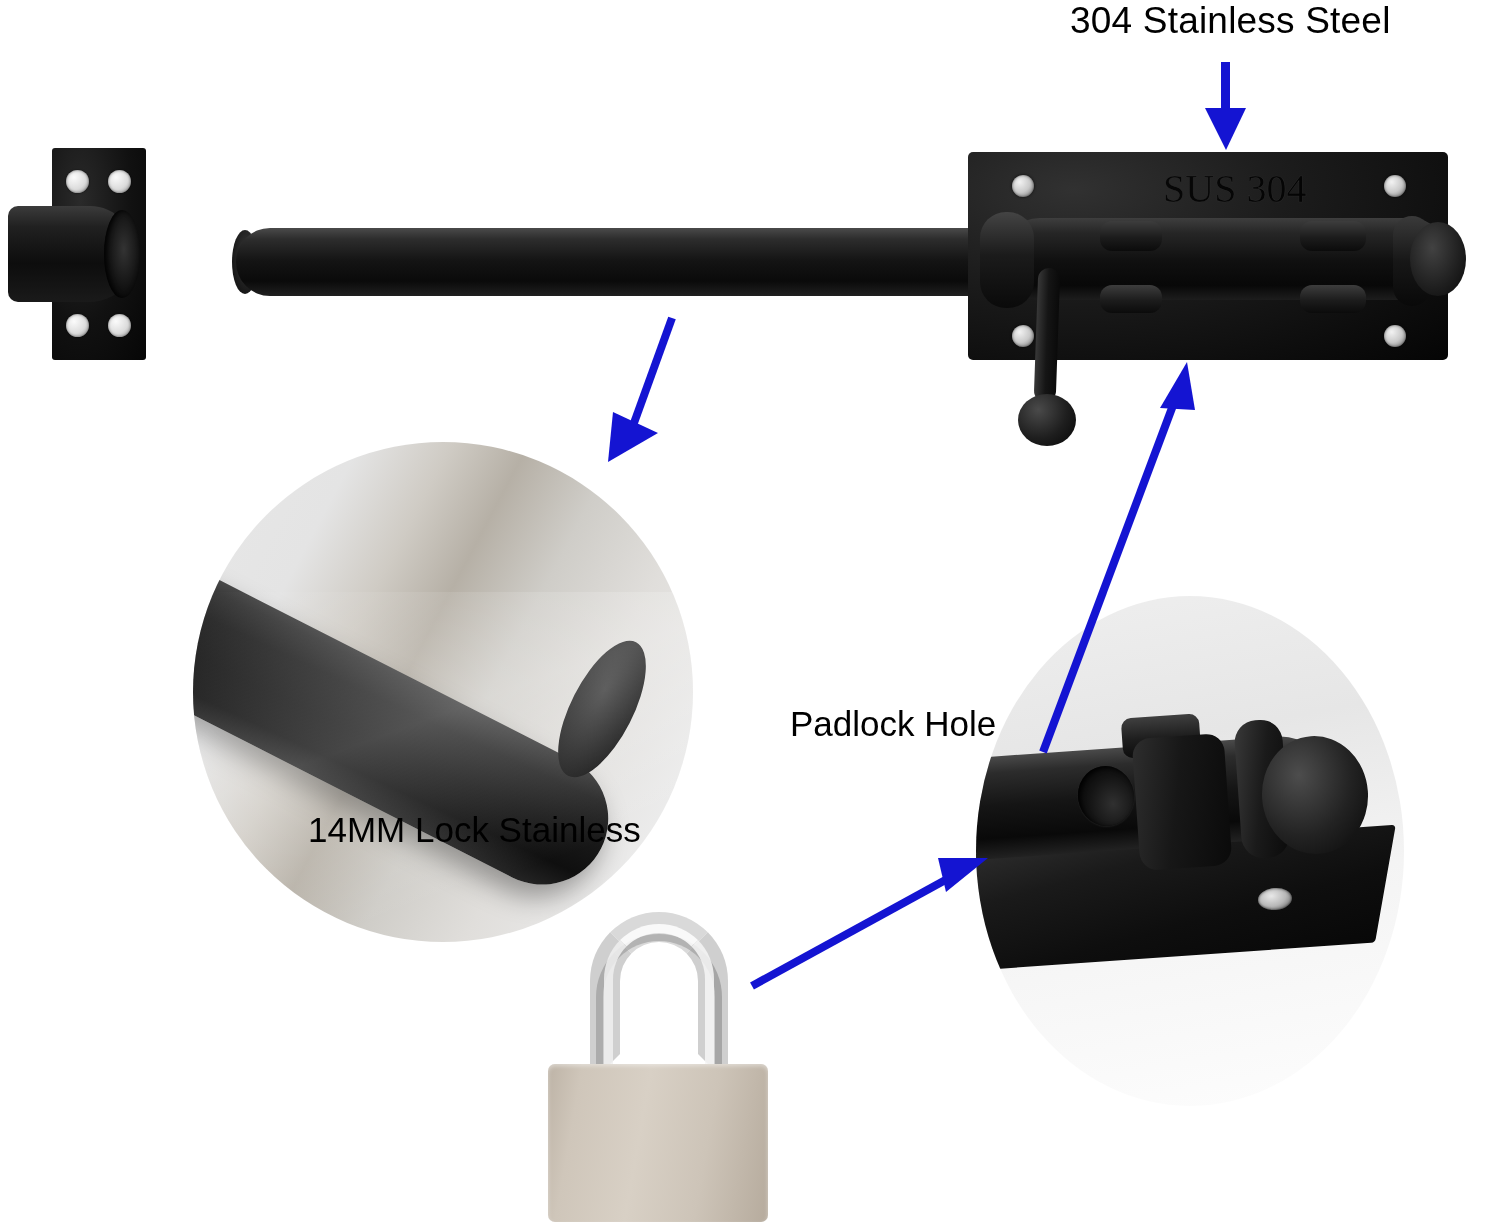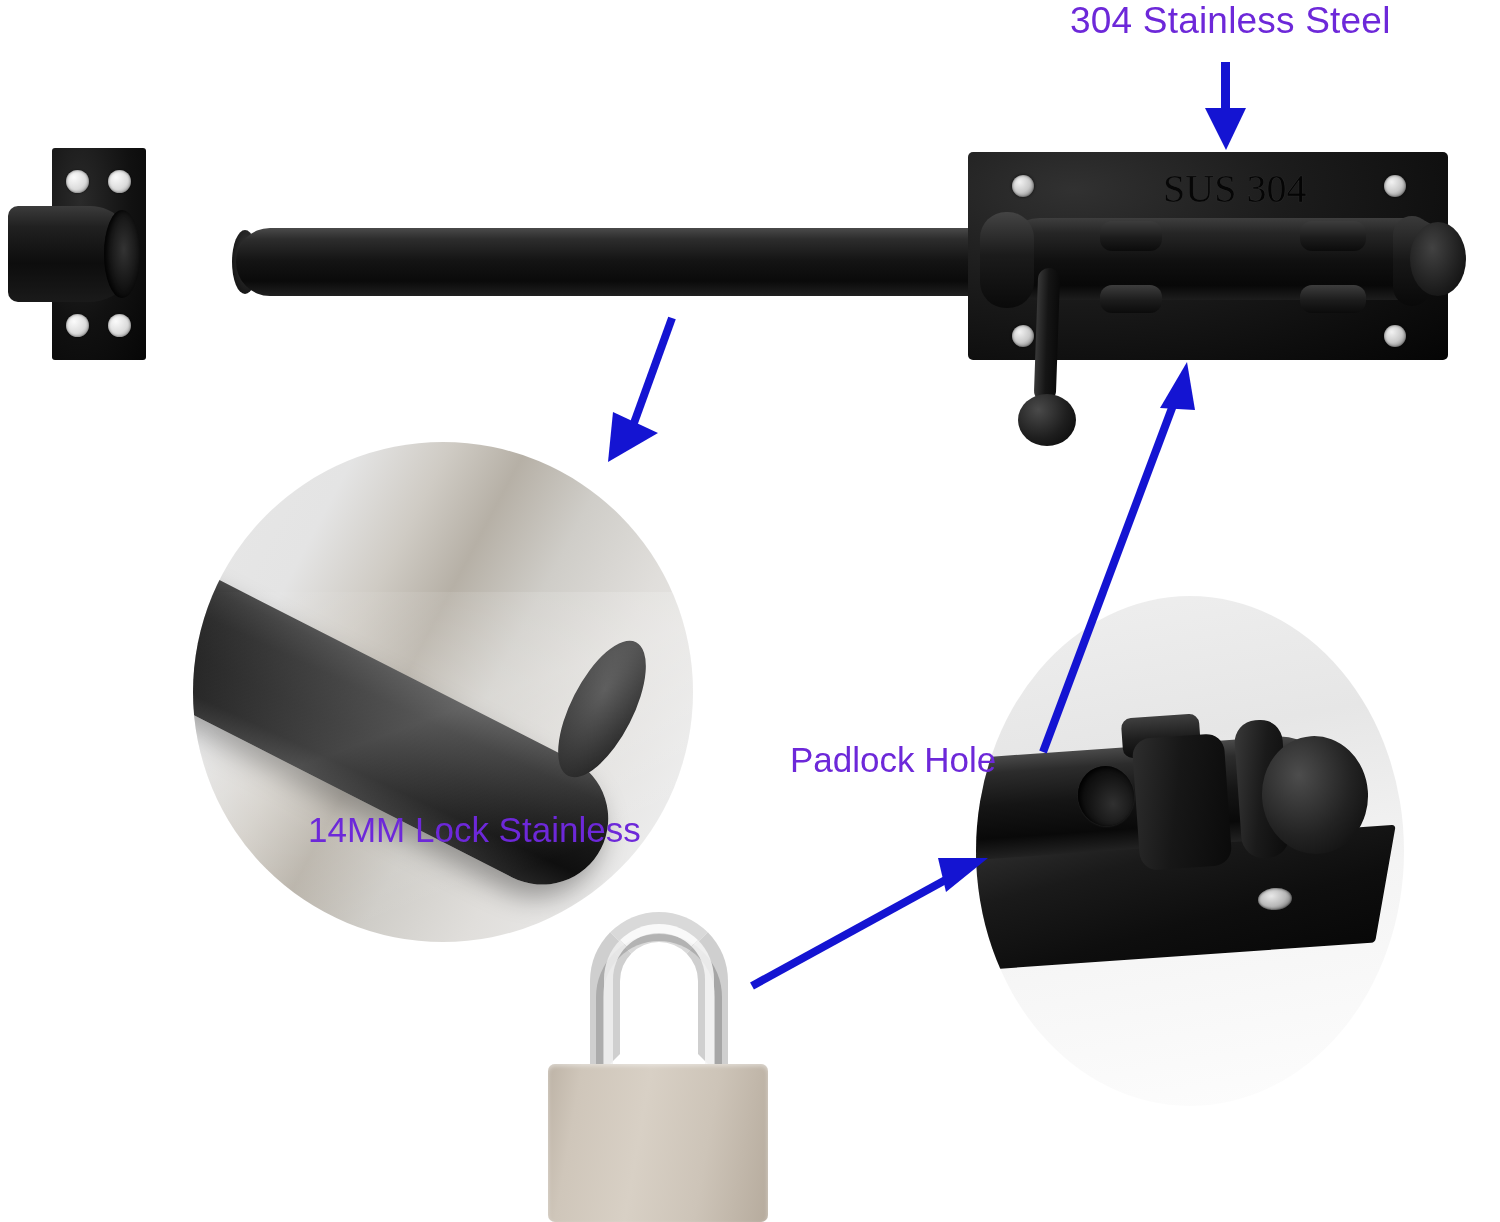--- a/index.html
+++ b/index.html
@@ -21,39 +21,39 @@
     position: absolute;
     top: 0; left: 0;
     width: 1500px;
     height: 1222px;
   }
   svg.layer { pointer-events: none; }
 
   
   .callout {
     position: absolute;
-    color: #6d28d9;
+    color: #000000;
     font-family: "Liberation Sans", sans-serif;
     white-space: nowrap;
     line-height: 1;
   }
   #label-304 {
     left: 1070px;
     top: 2px;
     font-size: 37px;
     letter-spacing: 0.2px;
   }
   #label-14mm {
     left: 308px;
     top: 812px;
     font-size: 35px;
   }
   #label-padlock {
     left: 790px;
-    top: 742px;
+    top: 706px;
     font-size: 35px;
   }
 
   
   #keeper {
     position: absolute;
     left: 8px;
     top: 148px;
     width: 138px;
     height: 212px;

